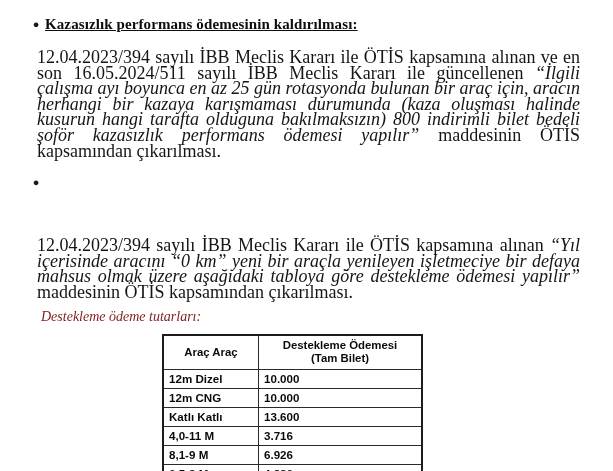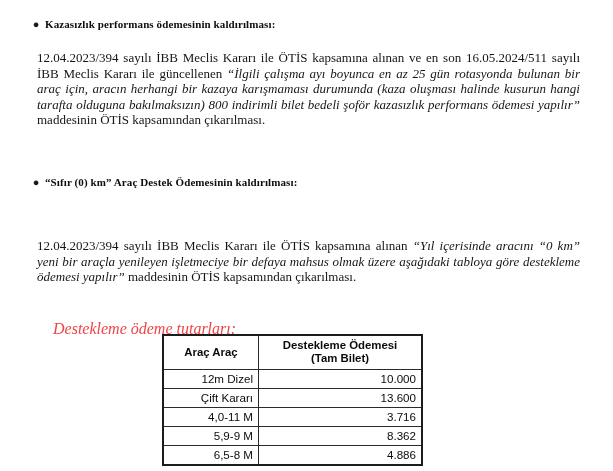--- a/index.html
+++ b/index.html
@@ -33,43 +33,44 @@
   .bullet-marker {
     width: 18px;
     min-width: 18px;
     text-align: center;
     font-size: 11px;
     line-height: 17px;
     color: #1a1a1a;
   }
   .bullet-heading {
     font-weight: bold;
-    font-size: 11px;
+    font-size: 15px;
     line-height: 17px;
     letter-spacing: 0.1px;
     color: #0d0d0d;
+    text-decoration: underline;
   }
 
   
   .para {
     text-align: justify;
-    font-size: 13px;
+    font-size: 18px;
     line-height: 15.6px;
     color: #151515;
     margin: 0;
   }
   .para .it {
     font-style: italic;
   }
   .lead-in {
     font-style: italic;
-    font-size: 16px;
+    font-size: 14px;
     line-height: 15.6px;
-    color: #ef4444;
-    margin: 16px;
+    color: #7f1d1d;
+    margin: 4px;
   }
 
   
   .blk { position: absolute; }
 
   #heading-1 { left: 27px; top: 16px;  width: 560px; }
   #para-1    { left: 37px; top: 50px;  width: 543px; }
   #heading-2 { left: 27px; top: 174px; width: 560px; }
   #para-2    { left: 37px; top: 214px; width: 543px; margin-top: 24px; }
   #leadin-1  { left: 37px; top: 305px; width: 400px; }
@@ -94,24 +95,24 @@
   table.pay th {
     font-weight: bold;
     font-size: 11.4px;
     line-height: 13px;
     padding: 3px 4px 4px 4px;
     text-align: center;
     vertical-align: middle;
   }
   table.pay td {
     font-size: 11.6px;
-    font-weight: normal;
+    font-weight: bold;
     line-height: 13px;
     padding: 1px 5px 2px 5px;
-    text-align: right;
+    text-align: left;
     vertical-align: middle;
     height: 15px;
   }
   th.col-type  { width: 84px; }
   th.col-amount{ width: 152px; }
   td.cell-type { width: 84px; }
   td.cell-amount { width: 152px; }
   .th-line2 { display: block; }
 </style>
 </head>
@@ -121,21 +122,20 @@
 
   <div class="blk bullet-row" id="heading-1">
     <span class="bullet-marker">●</span>
     <span class="bullet-heading">Kazasızlık performans ödemesinin kaldırılması:</span>
   </div>
 
   <p class="blk para" id="para-1"><span>12.04.2023/394 sayılı İBB Meclis Kararı ile ÖTİS kapsamına alınan ve en son 16.05.2024/511 sayılı İBB Meclis Kararı ile güncellenen </span><span class="it">“İlgili çalışma ayı boyunca en az 25 gün rotasyonda bulunan bir araç için, aracın herhangi bir kazaya karışmaması durumunda (kaza oluşması halinde kusurun hangi tarafta olduguna bakılmaksızın) 800 indirimli bilet bedeli şoför kazasızlık performans ödemesi yapılır”</span><span> maddesinin ÖTİS kapsamından çıkarılması.</span></p>
 
   <div class="blk bullet-row" id="heading-2">
     <span class="bullet-marker">●</span>
-    <span class="bullet-heading">“Sıfır (0) km” Araç Destek Ödemesinin kaldırılması:</span>
   </div>
 
   <p class="blk para" id="para-2"><span>12.04.2023/394 sayılı İBB Meclis Kararı ile ÖTİS kapsamına alınan </span><span class="it">“Yıl içerisinde aracını “0 km” yeni bir araçla yenileyen işletmeciye bir defaya mahsus olmak üzere aşağıdaki tabloya göre destekleme ödemesi yapılır”</span><span> maddesinin ÖTİS kapsamından çıkarılması.</span></p>
 
   <p class="blk lead-in" id="leadin-1">Destekleme ödeme tutarları:</p>
 
   <div id="payment-table-wrap">
     <table class="pay">
       <thead>
         <tr>
@@ -145,30 +145,34 @@
             <span class="th-line2">(Tam Bilet)</span>
           </th>
         </tr>
       </thead>
       <tbody>
         <tr>
           <td class="cell-type">12m Dizel</td>
           <td class="cell-amount">10.000</td>
         </tr>
         <tr>
-          <td class="cell-type">Çift Kararı</td>
+          <td class="cell-type">12m CNG</td>
+          <td class="cell-amount">10.000</td>
+        </tr>
+        <tr>
+          <td class="cell-type">Katlı Katlı</td>
           <td class="cell-amount">13.600</td>
         </tr>
         <tr>
           <td class="cell-type">4,0-11 M</td>
           <td class="cell-amount">3.716</td>
         </tr>
         <tr>
-          <td class="cell-type">5,9-9 M</td>
-          <td class="cell-amount">8.362</td>
+          <td class="cell-type">8,1-9 M</td>
+          <td class="cell-amount">6.926</td>
         </tr>
         <tr>
           <td class="cell-type">6,5-8 M</td>
           <td class="cell-amount">4.886</td>
         </tr>
       </tbody>
     </table>
   </div>
 
 </div>

